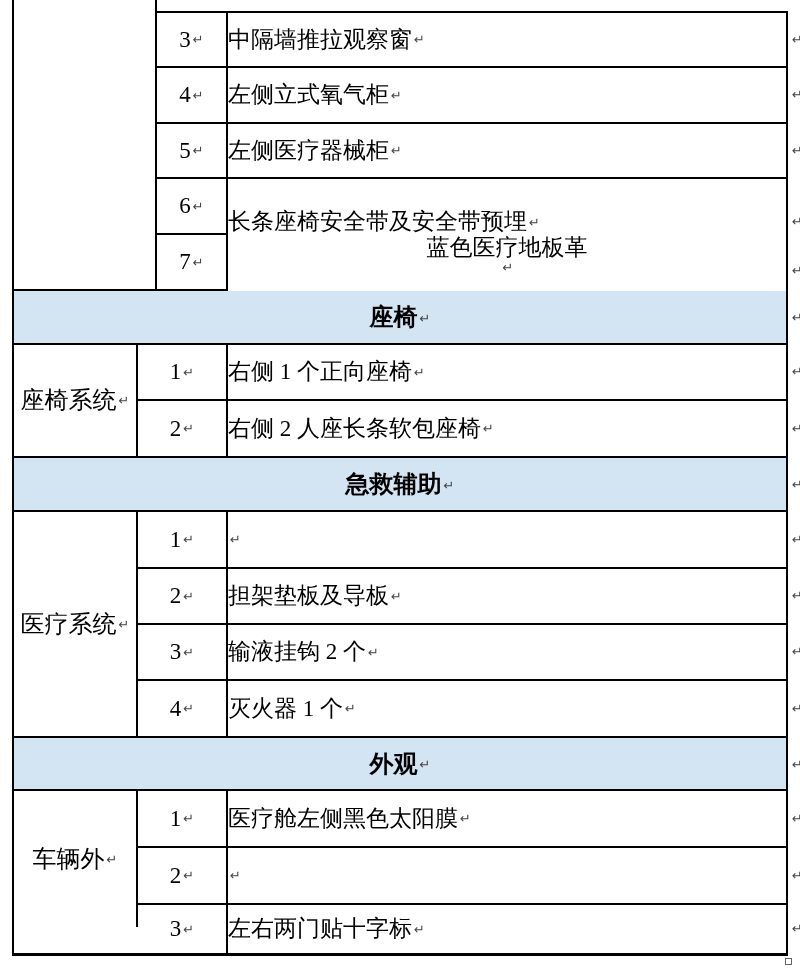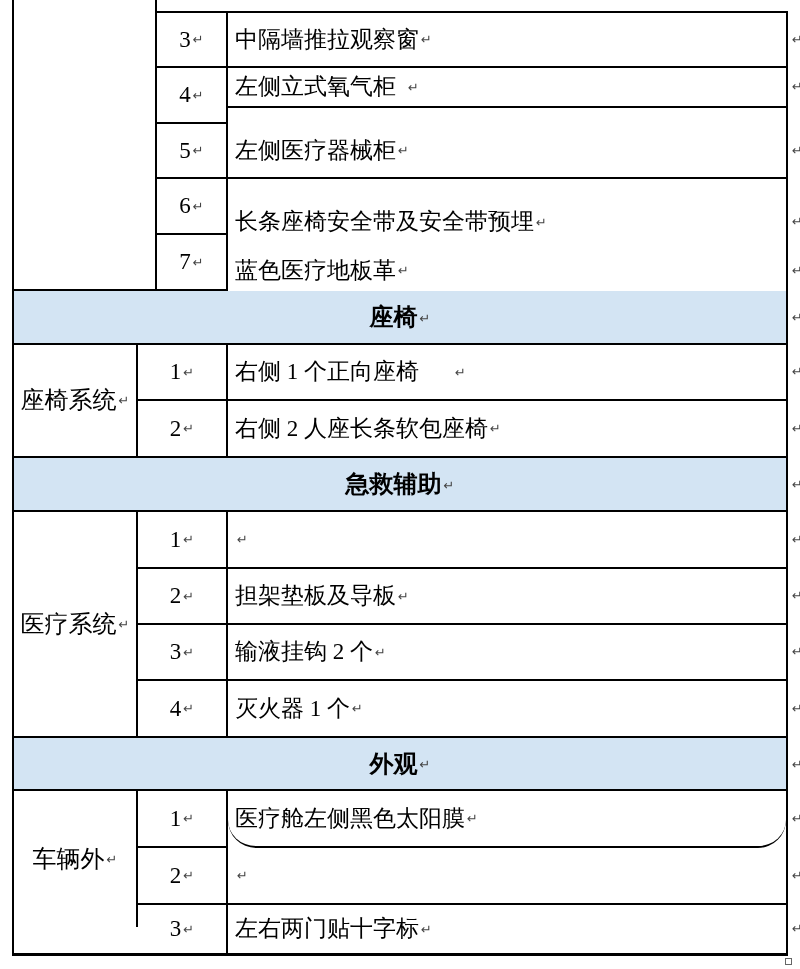--- a/index.html
+++ b/index.html
@@ -11,21 +11,21 @@
   .line { position:absolute; background:#000; }
   .cell {
     position:absolute; box-sizing:border-box; display:flex; align-items:center;
     background:#fff; font-size:23px; line-height:1.1; white-space:nowrap;
   }
   .br { border-right:2px solid #000; }
   .bb { border-bottom:2px solid #000; }
   
   .col-l-top { left:14px; width:143px; }
   .col-n-top { left:157px; width:71px; justify-content:center; }
-  .col-d     { left:228px; width:558px; padding-left:7px; }
+  .col-d     { left:228px; width:558px; }
   .col-l     { left:14px;  width:124px; justify-content:center; font-size:24px; }
   .col-n     { left:138px; width:90px;  justify-content:center; }
   .band {
     position:absolute; box-sizing:border-box; left:14px; width:772px;
     display:flex; align-items:center; justify-content:center;
     background:#d3e4f3; font-size:24px; font-weight:bold;
     border-bottom:2px solid #000; white-space:nowrap;
   }
   .pm {
     font-family:"DejaVu Sans",sans-serif; font-size:13px; font-weight:normal;
@@ -60,21 +60,21 @@
   <div class="cell col-d bb" style="top:13px;height:55px;">
     <span>中隔墙推拉观察窗</span>
       <span class="pm">↵</span>
     <span class="rowend">↵</span>
   </div>
 
   <div class="cell col-n-top br bb" style="top:68px;height:56px;">
     <span>4</span>
       <span class="pm">↵</span>
   </div>
-  <div class="cell col-d bb" style="top:68px;height:40px;gap:10px;">
+  <div class="cell col-d bb" style="top:68px;height:56px;">
     <span>左侧立式氧气柜</span>
       <span class="pm">↵</span>
     <span class="rowend">↵</span>
   </div>
 
   <div class="cell col-n-top br bb" style="top:124px;height:55px;">
     <span>5</span>
       <span class="pm">↵</span>
   </div>
   <div class="cell col-d bb" style="top:124px;height:55px;">
@@ -90,42 +90,42 @@
   <div class="cell col-d bb" style="top:179px;height:56px;margin-top:16px;">
     <span>长条座椅安全带及安全带预埋</span>
       <span class="pm">↵</span>
     <span class="rowend">↵</span>
   </div>
 
   <div class="cell col-n-top br bb" style="top:235px;height:56px;">
     <span>7</span>
       <span class="pm">↵</span>
   </div>
-  <div class="cell col-d bb" style="top:235px;height:73px;">
+  <div class="cell col-d bb" style="top:235px;height:73px;flex-direction:column;">
     <span>蓝色医疗地板革</span>
       <span class="pm">↵</span>
     <span class="rowend">↵</span>
   </div>
 
   <div class="band" style="top:291px;height:54px;">
     <span>座椅</span>
       <span class="pm">↵</span>
     <span class="rowend">↵</span>
   </div>
 
   <div class="cell col-l br bb" style="top:345px;height:113px;">
     <span>座椅系统</span>
       <span class="pm">↵</span>
   </div>
 
   <div class="cell col-n br bb" style="top:345px;height:56px;">
     <span>1</span>
       <span class="pm">↵</span>
   </div>
-  <div class="cell col-d bb" style="top:345px;height:56px;gap:34px;">
+  <div class="cell col-d bb" style="top:345px;height:56px;">
     <span>右侧 1 个正向座椅</span>
       <span class="pm">↵</span>
     <span class="rowend">↵</span>
   </div>
 
   <div class="cell col-n br bb" style="top:401px;height:57px;">
     <span>2</span>
       <span class="pm">↵</span>
   </div>
   <div class="cell col-d bb" style="top:401px;height:57px;">
@@ -192,21 +192,21 @@
 
   <div class="cell col-l br" style="top:791px;height:136px;">
     <span>车辆外</span>
       <span class="pm">↵</span>
   </div>
 
   <div class="cell col-n br bb" style="top:791px;height:57px;">
     <span>1</span>
       <span class="pm">↵</span>
   </div>
-  <div class="cell col-d bb" style="top:791px;height:57px;border-radius:28px;">
+  <div class="cell col-d bb" style="top:791px;height:57px;">
     <span>医疗舱左侧黑色太阳膜</span>
       <span class="pm">↵</span>
     <span class="rowend">↵</span>
   </div>
 
   <div class="cell col-n br bb" style="top:848px;height:57px;">
     <span>2</span>
       <span class="pm">↵</span>
   </div>
   <div class="cell col-d bb" style="top:848px;height:57px;">

